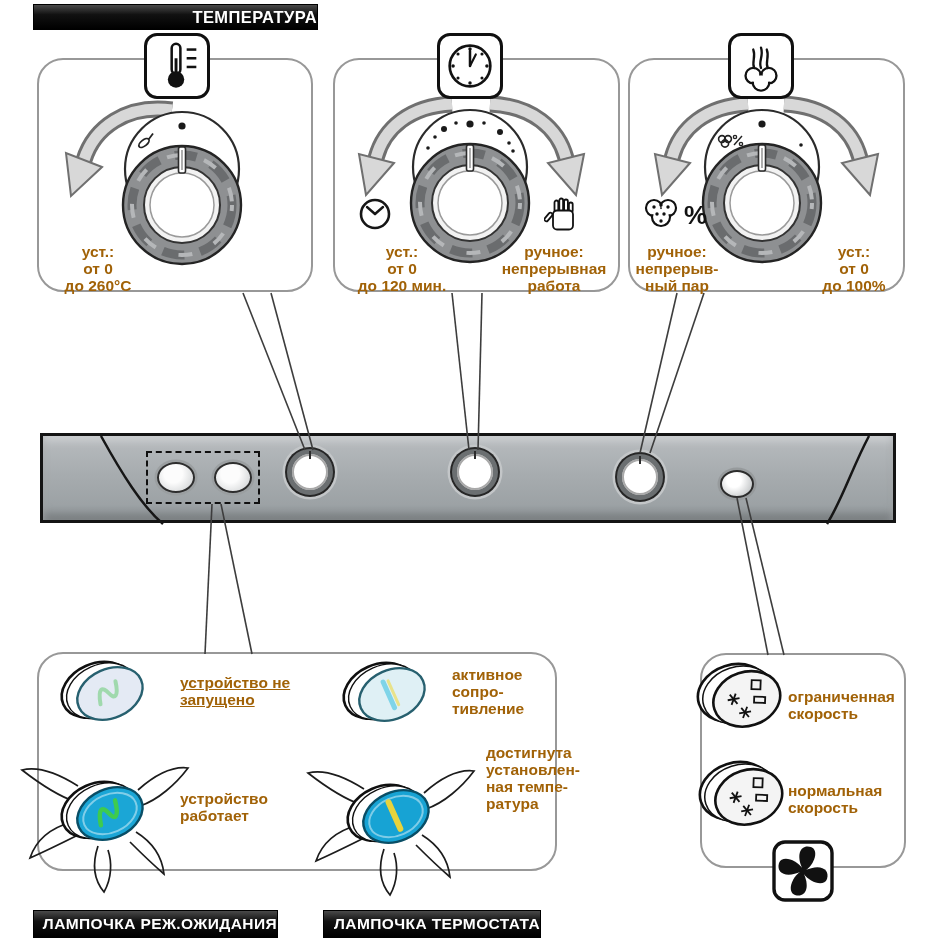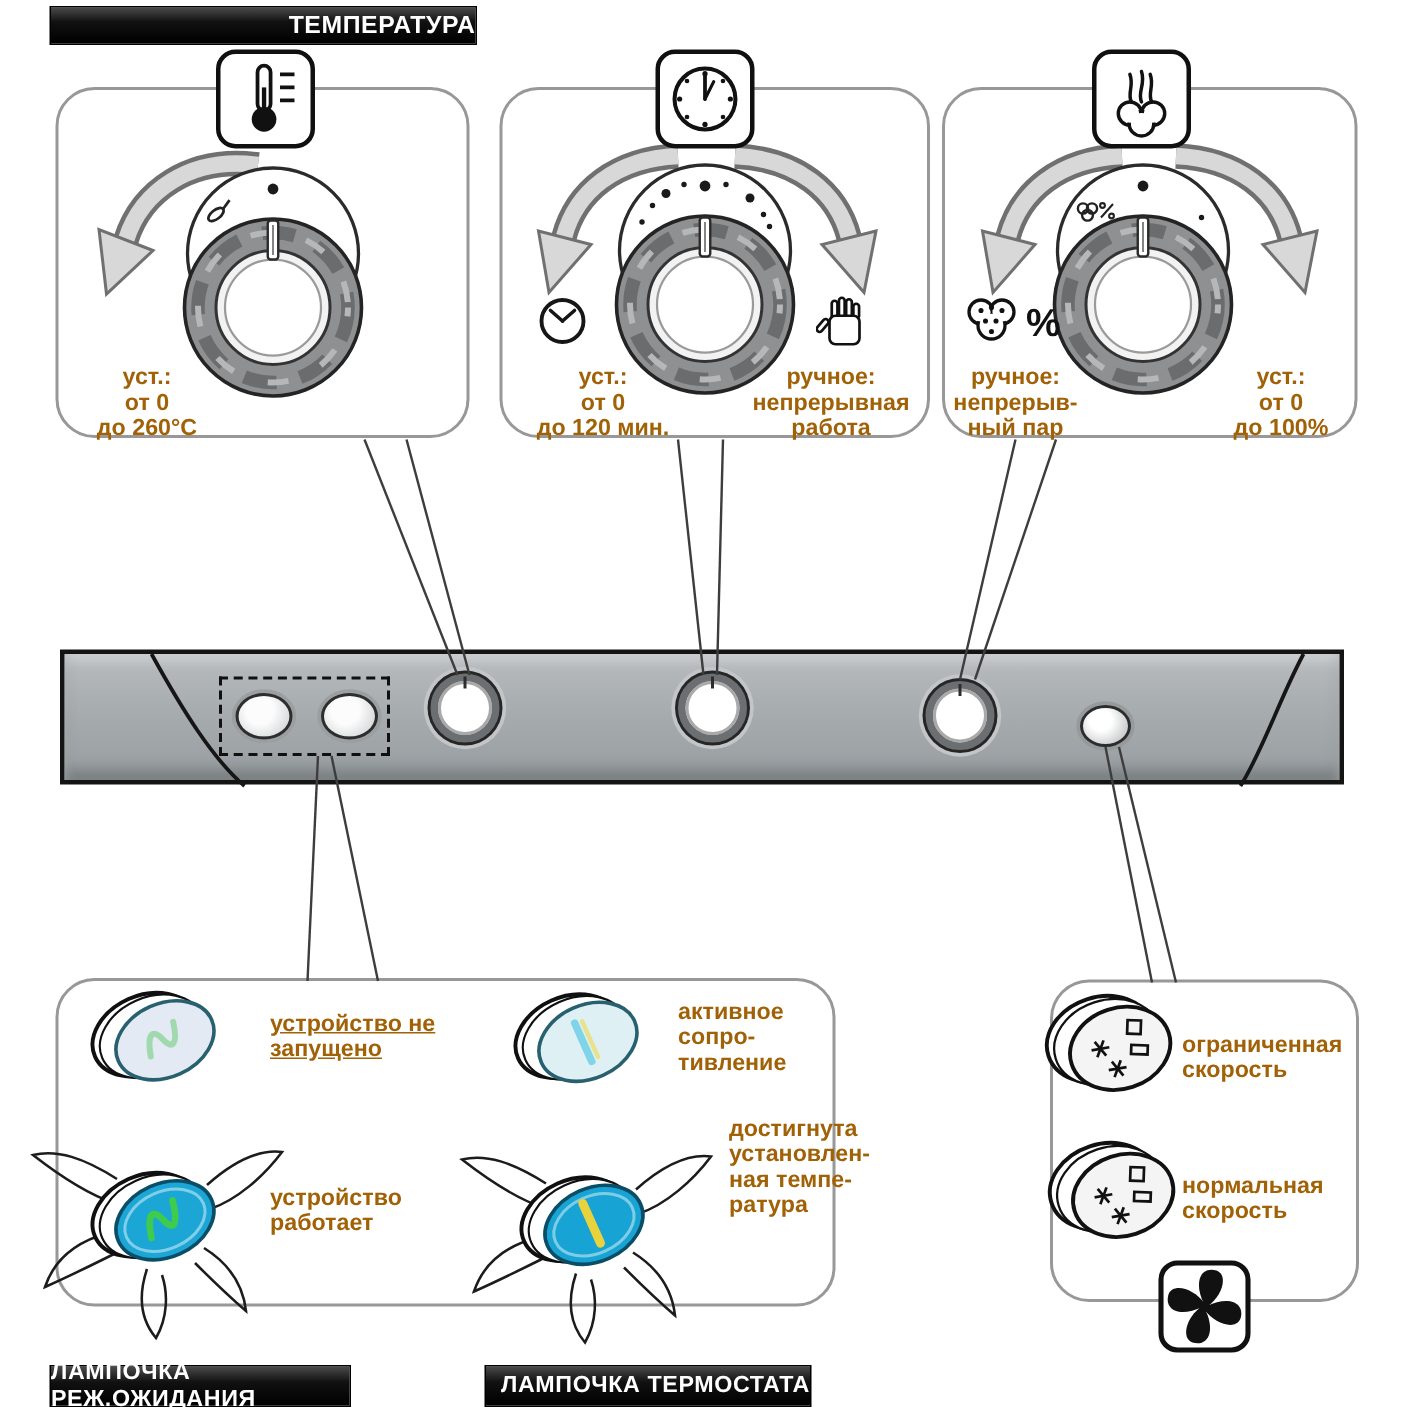--- a/index.html
+++ b/index.html
@@ -394,20 +394,20 @@
     <rect x="3" y="3" width="58" height="58" rx="11" fill="#fff" stroke="#111" stroke-width="3.4"></rect>
     <g fill="#111">
       <path d="M32,31 C24,15 30,5 40,8 C48,11 44,25 34,32 Z"></path>
       <path d="M32,31 C24,15 30,5 40,8 C48,11 44,25 34,32 Z" transform="rotate(90 32 32)"></path>
       <path d="M32,31 C24,15 30,5 40,8 C48,11 44,25 34,32 Z" transform="rotate(180 32 32)"></path>
       <path d="M32,31 C24,15 30,5 40,8 C48,11 44,25 34,32 Z" transform="rotate(270 32 32)"></path>
       <circle cx="32" cy="32" r="3.5"></circle>
     </g>
   </svg>
 
-  <div class="bar" style="left:33px;top:910px;width:201px;height:28px;font-size:15.5px;">
+  <div class="bar" style="left:33px;top:910px;width:245px;height:28px;font-size:15.5px;">
     <span>ЛАМПОЧКА РЕЖ.ОЖИДАНИЯ</span>
   </div>
   <div class="bar" style="left:323px;top:910px;width:218px;height:28px;font-size:15.5px;">
     <span>ЛАМПОЧКА ТЕРМОСТАТА</span>
   </div>
 
 </div>
 
 </body></html>

